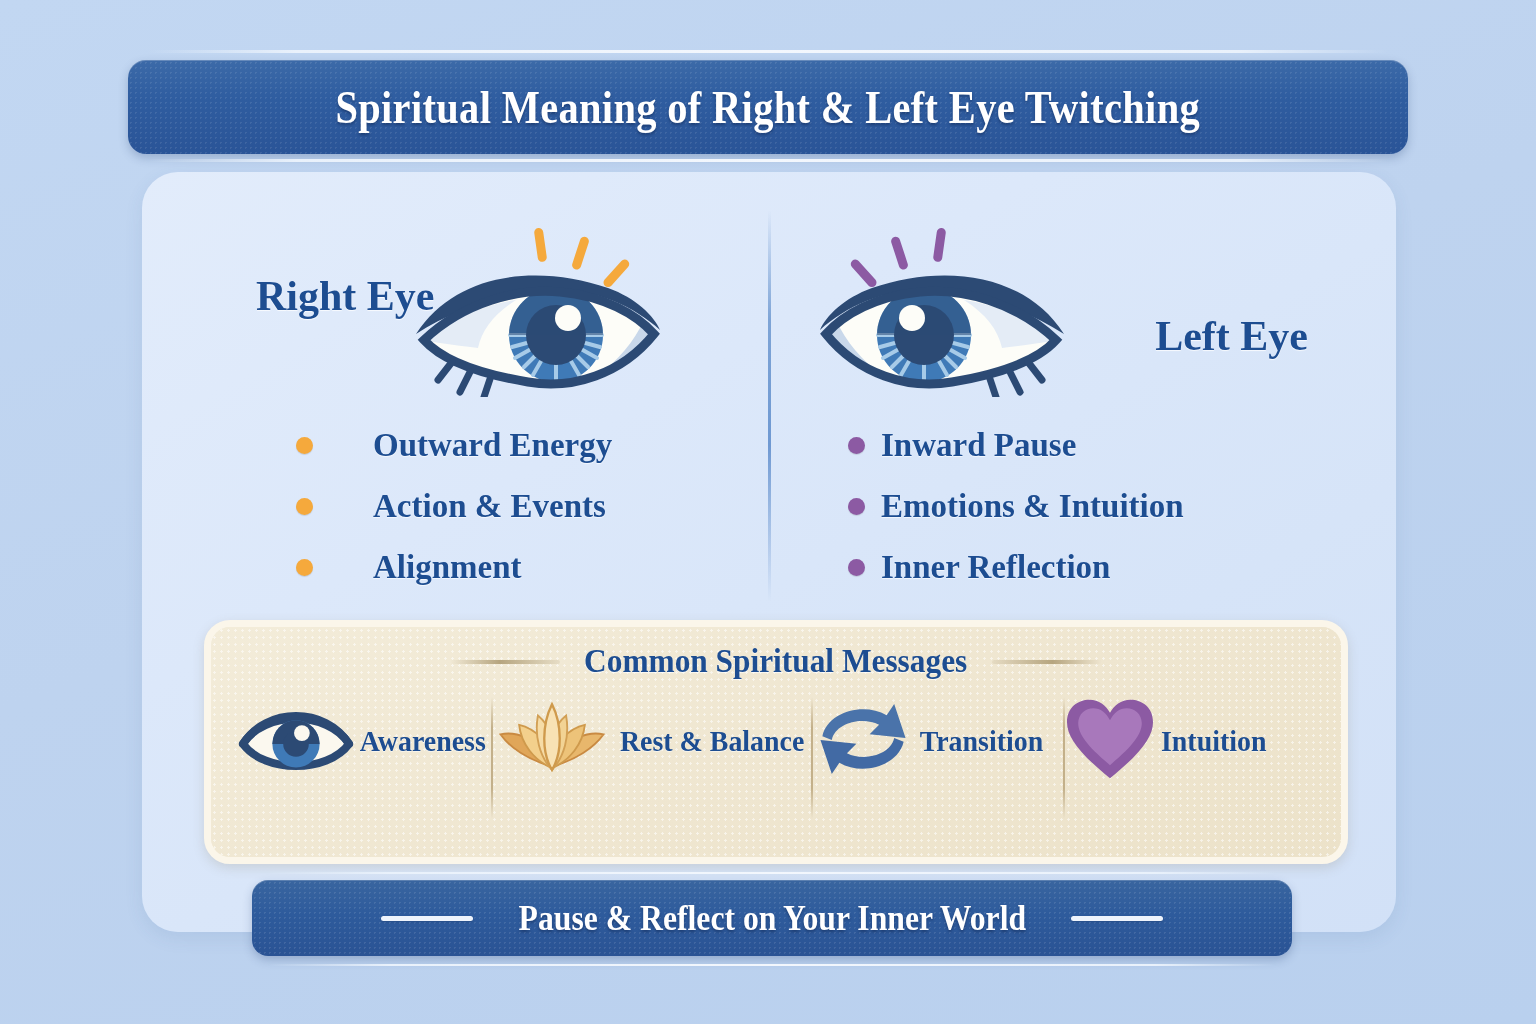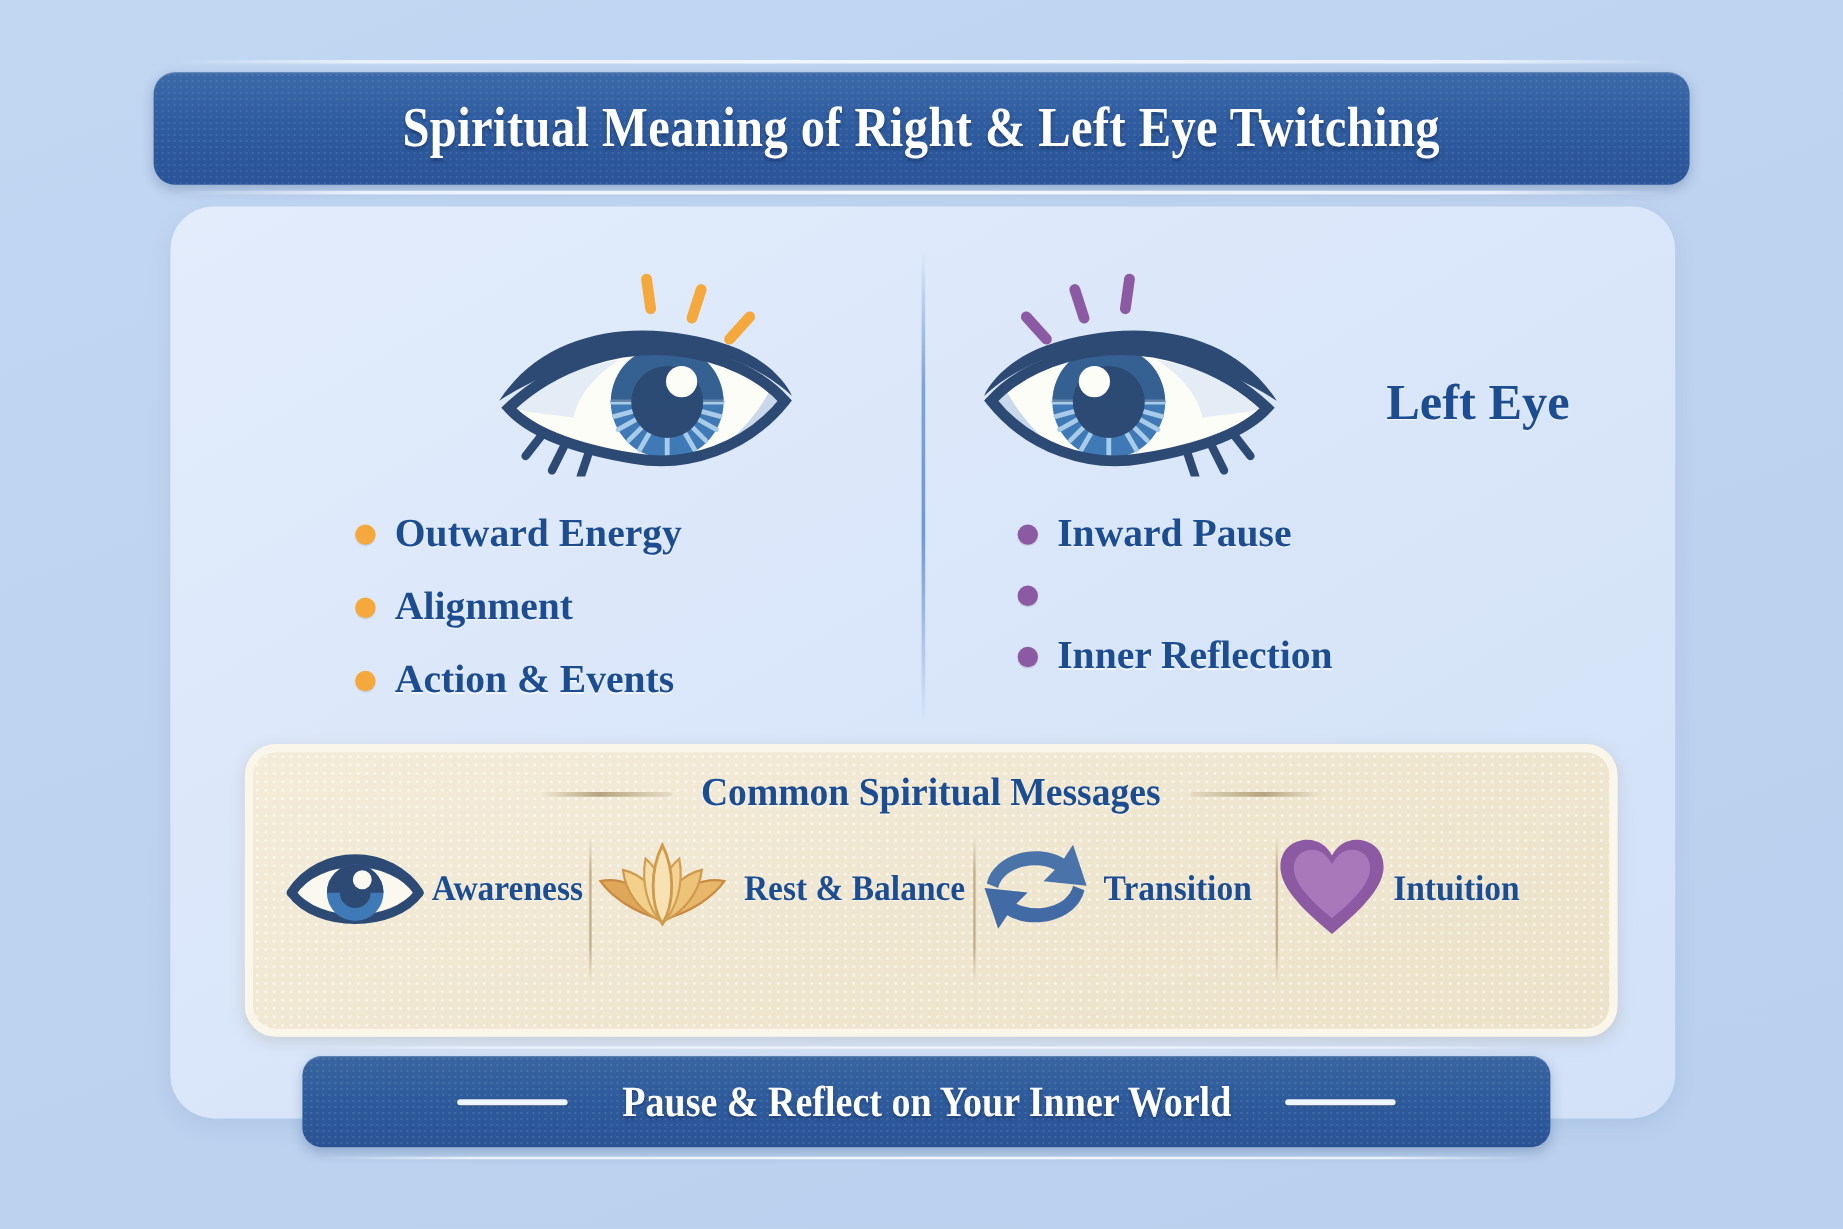--- a/index.html
+++ b/index.html
@@ -47,21 +47,21 @@
     font-family:"Liberation Serif",serif;font-weight:700;
     text-shadow:0 1px 1px rgba(255,255,255,.8);white-space:nowrap;}
   #label-right{left:88px;}
   #label-left{right:62px;margin-top:40px;}
   .eye-art{position:absolute;top:10px;width:260px;height:175px;}
   #art-right{left:240px;}
   #art-left{left:42px;}
 
   .bullets{position:absolute;top:215px;width:100%;}
   .bullet-row{display:flex;align-items:center;margin-bottom:24px;}
-  #panel-right .bullet-row{padding-left:128px;}
+  #panel-right .bullet-row{padding-left:128px;gap:44px;}
   #panel-left .bullet-row{padding-left:78px;}
   .dot{width:17px;height:17px;border-radius:50%;margin-right:16px;flex:0 0 auto;
     box-shadow:0 1px 1px rgba(0,0,0,.12);}
   .dot.amber{background:#f5a93c;}
   .dot.purple{background:#8c5aa3;}
   .bullet-text{font-size:33px;color:#1d4d91;font-family:"Liberation Serif",serif;
     font-weight:600;white-space:nowrap;text-shadow:0 1px 1px rgba(255,255,255,.7);}
 
   
   #divider{position:absolute;left:626px;top:38px;width:3px;height:392px;
@@ -127,20 +127,21 @@
     <div id="title-banner">
       <div id="title-text">Spiritual Meaning of Right &amp; Left Eye Twitching</div>
     </div>
     <div class="accent-line bottom"></div>
   </div>
 
   <div id="card">
 
     <div class="eye-panel" id="panel-right">
       <div class="panel-head">
+        <div class="eye-label" id="label-right">Right Eye</div>
         <div class="eye-art" id="art-right">
           <svg viewBox="0 0 260 175" width="260" height="175">
             <g stroke="none">
               <g fill="#f5a93c">
                 <rect x="128" y="6" width="9" height="34" rx="4.5" transform="rotate(-8 132 23)"></rect>
                 <rect x="168" y="14" width="9" height="34" rx="4.5" transform="rotate(18 172 31)"></rect>
                 <rect x="204" y="34" width="9" height="34" rx="4.5" transform="rotate(42 208 51)"></rect>
               </g>
               <path d="M8 112 C48 50 130 42 200 66 C228 76 246 94 252 108 C226 84 188 68 150 68 C100 68 48 86 8 112 Z" fill="#2c4a74"></path>
               <path d="M16 118 C56 80 110 66 152 70 C196 74 228 92 246 112 C214 152 164 168 120 160 C72 152 34 138 16 118 Z" fill="#fdfdf8"></path>
@@ -173,25 +174,25 @@
           </svg>
         </div>
       </div>
       <div class="bullets">
         <div class="bullet-row">
           <span class="dot amber"></span>
           <span class="bullet-text">Outward Energy</span>
         </div>
         <div class="bullet-row">
           <span class="dot amber"></span>
+          <span class="bullet-text">Action &amp; Events</span>
+        </div>
+        <div class="bullet-row">
+          <span class="dot amber"></span>
           <span class="bullet-text">Alignment</span>
-        </div>
-        <div class="bullet-row">
-          <span class="dot amber"></span>
-          <span class="bullet-text">Action &amp; Events</span>
         </div>
       </div>
     </div>
 
     <div id="divider"></div>
 
     <div class="eye-panel" id="panel-left">
       <div class="panel-head">
         <div class="eye-label" id="label-left">Left Eye</div>
         <div class="eye-art" id="art-left">
@@ -233,20 +234,21 @@
           </svg>
         </div>
       </div>
       <div class="bullets">
         <div class="bullet-row">
           <span class="dot purple"></span>
           <span class="bullet-text">Inward Pause</span>
         </div>
         <div class="bullet-row">
           <span class="dot purple"></span>
+          <span class="bullet-text">Emotions &amp; Intuition</span>
         </div>
         <div class="bullet-row">
           <span class="dot purple"></span>
           <span class="bullet-text">Inner Reflection</span>
         </div>
       </div>
     </div>
 
     <div id="messages-panel">
       <div id="messages-inner"></div>

